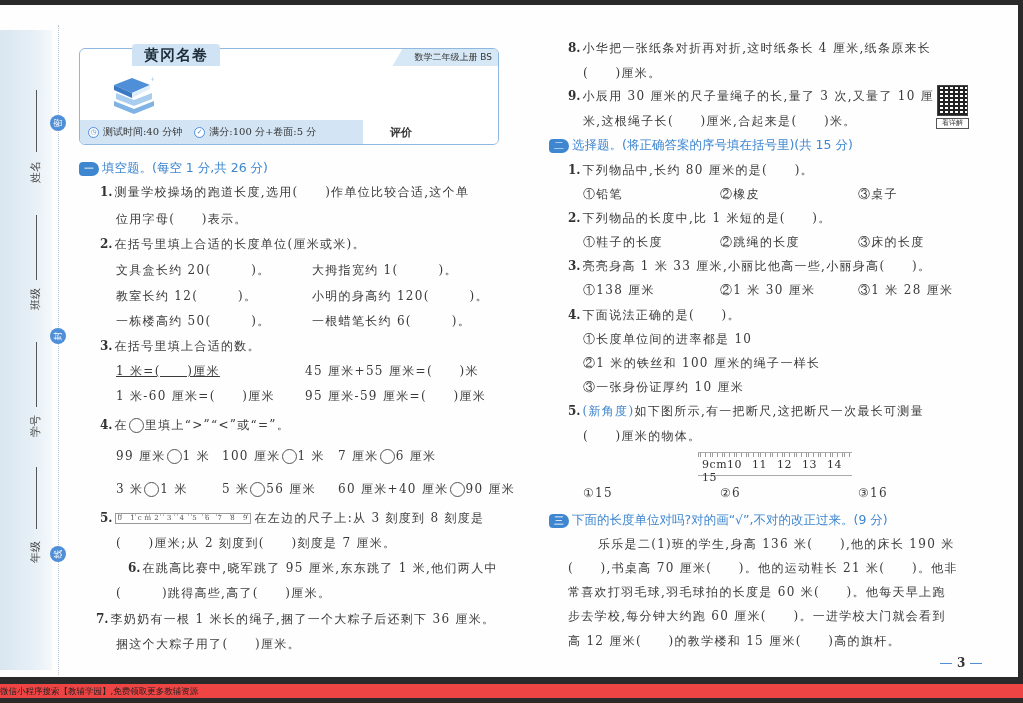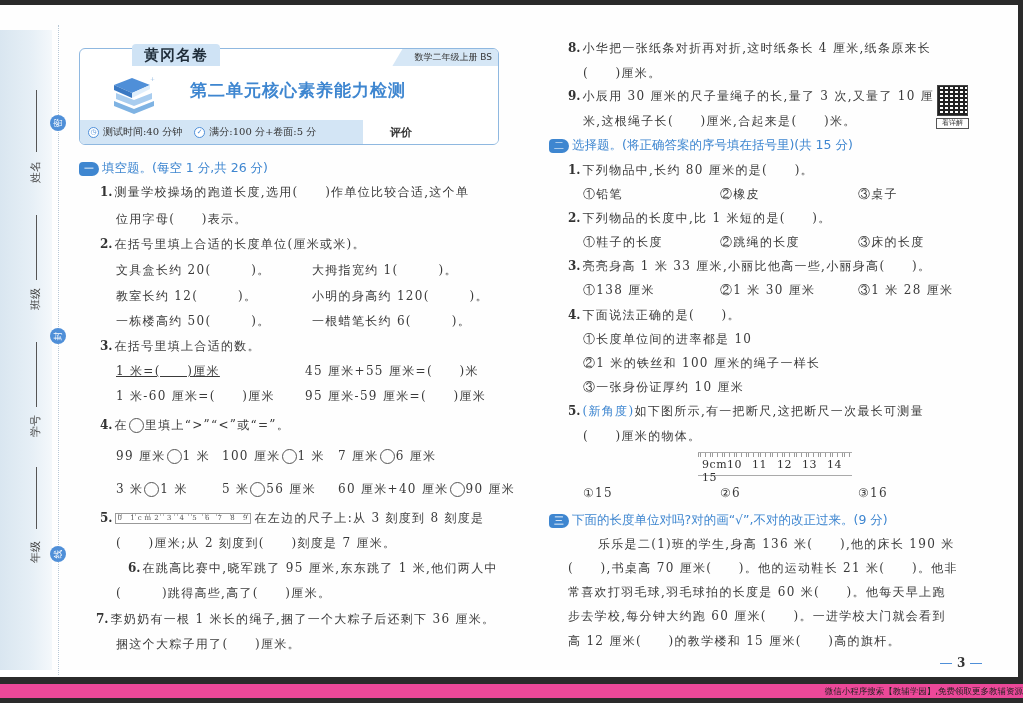--- a/index.html
+++ b/index.html
@@ -99,22 +99,22 @@
     background:
       repeating-linear-gradient(0deg, #222 0 2px, transparent 2px 4px),
       repeating-linear-gradient(90deg, #222 0 2px, #fff 2px 5px);
     border: 1px solid #444;
   }
   .qr-label { position: absolute; left: 936px; top: 118px; width: 33px; height: 11px; border: 1px solid #555; font-size: 7px; text-align: center; line-height: 9px; color: #333; }
 
   .page-num { position: absolute; left: 935px; top: 656px; font-size: 12px; font-weight: bold; color: #333; }
   .page-num::before, .page-num::after { content: ""; display: inline-block; width: 12px; border-top: 1px solid #4f8fd8; vertical-align: middle; margin: 0 5px; }
   .footer-note {
-    position: absolute; left: 0; top: 684px; width: 1023px; text-align: right;
-    font-family: "DejaVu Sans", sans-serif; font-size: 8.5px; color: #222; background:#ec4899; height: 14px; line-height: 14px;
+    position: absolute; left: 0; top: 684px; width: 1023px; text-align: left;
+    font-family: "DejaVu Sans", sans-serif; font-size: 8.5px; color: #222; background:#ef4444; height: 14px; line-height: 14px;
   }
   .bottom-bar { position:absolute; left:0; top:698px; width:1023px; height:5px; background:#2a2a2a; }
 </style>
 </head>
 <body>
 
 <div class="page">
   <div class="gutter"></div>
   <div class="gutter-line"></div>
 
@@ -135,21 +135,20 @@
 <div class="header-card">
   <div class="grade-tag">数学二年级上册 BS</div>
   <svg class="books-icon" viewBox="0 0 50 40">
     <path d="M4 26 L24 34 L44 26 L44 31 L24 39 L4 31 Z" fill="#7fb3e3"></path>
     <path d="M6 18 L24 25 L42 18 L42 24 L24 31 L6 24 Z" fill="#a9cdef"></path>
     <path d="M4 10 L22 3 L40 10 L22 18 Z" fill="#4f8fd8"></path>
     <path d="M4 10 L22 18 L22 23 L4 15 Z" fill="#3a79c3"></path>
     <path d="M22 18 L40 10 L40 14 L22 23 Z" fill="#dfeefb"></path>
     <text x="40" y="6" font-size="6" fill="#8fb8e0">+</text>
   </svg>
-  <div class="unit-title">第二单元核心素养能力检测</div>
   <div class="info-bar">
     <div class="info-item">
       <span class="ic">◷</span>
       <span>测试时间:40 分钟</span>
     </div>
     <div class="info-item" style="margin-left:12px;">
       <span class="ic">✓</span>
       <span>满分:100 分+卷面:5 分</span>
     </div>
     <div class="eval-label">评价</div>

